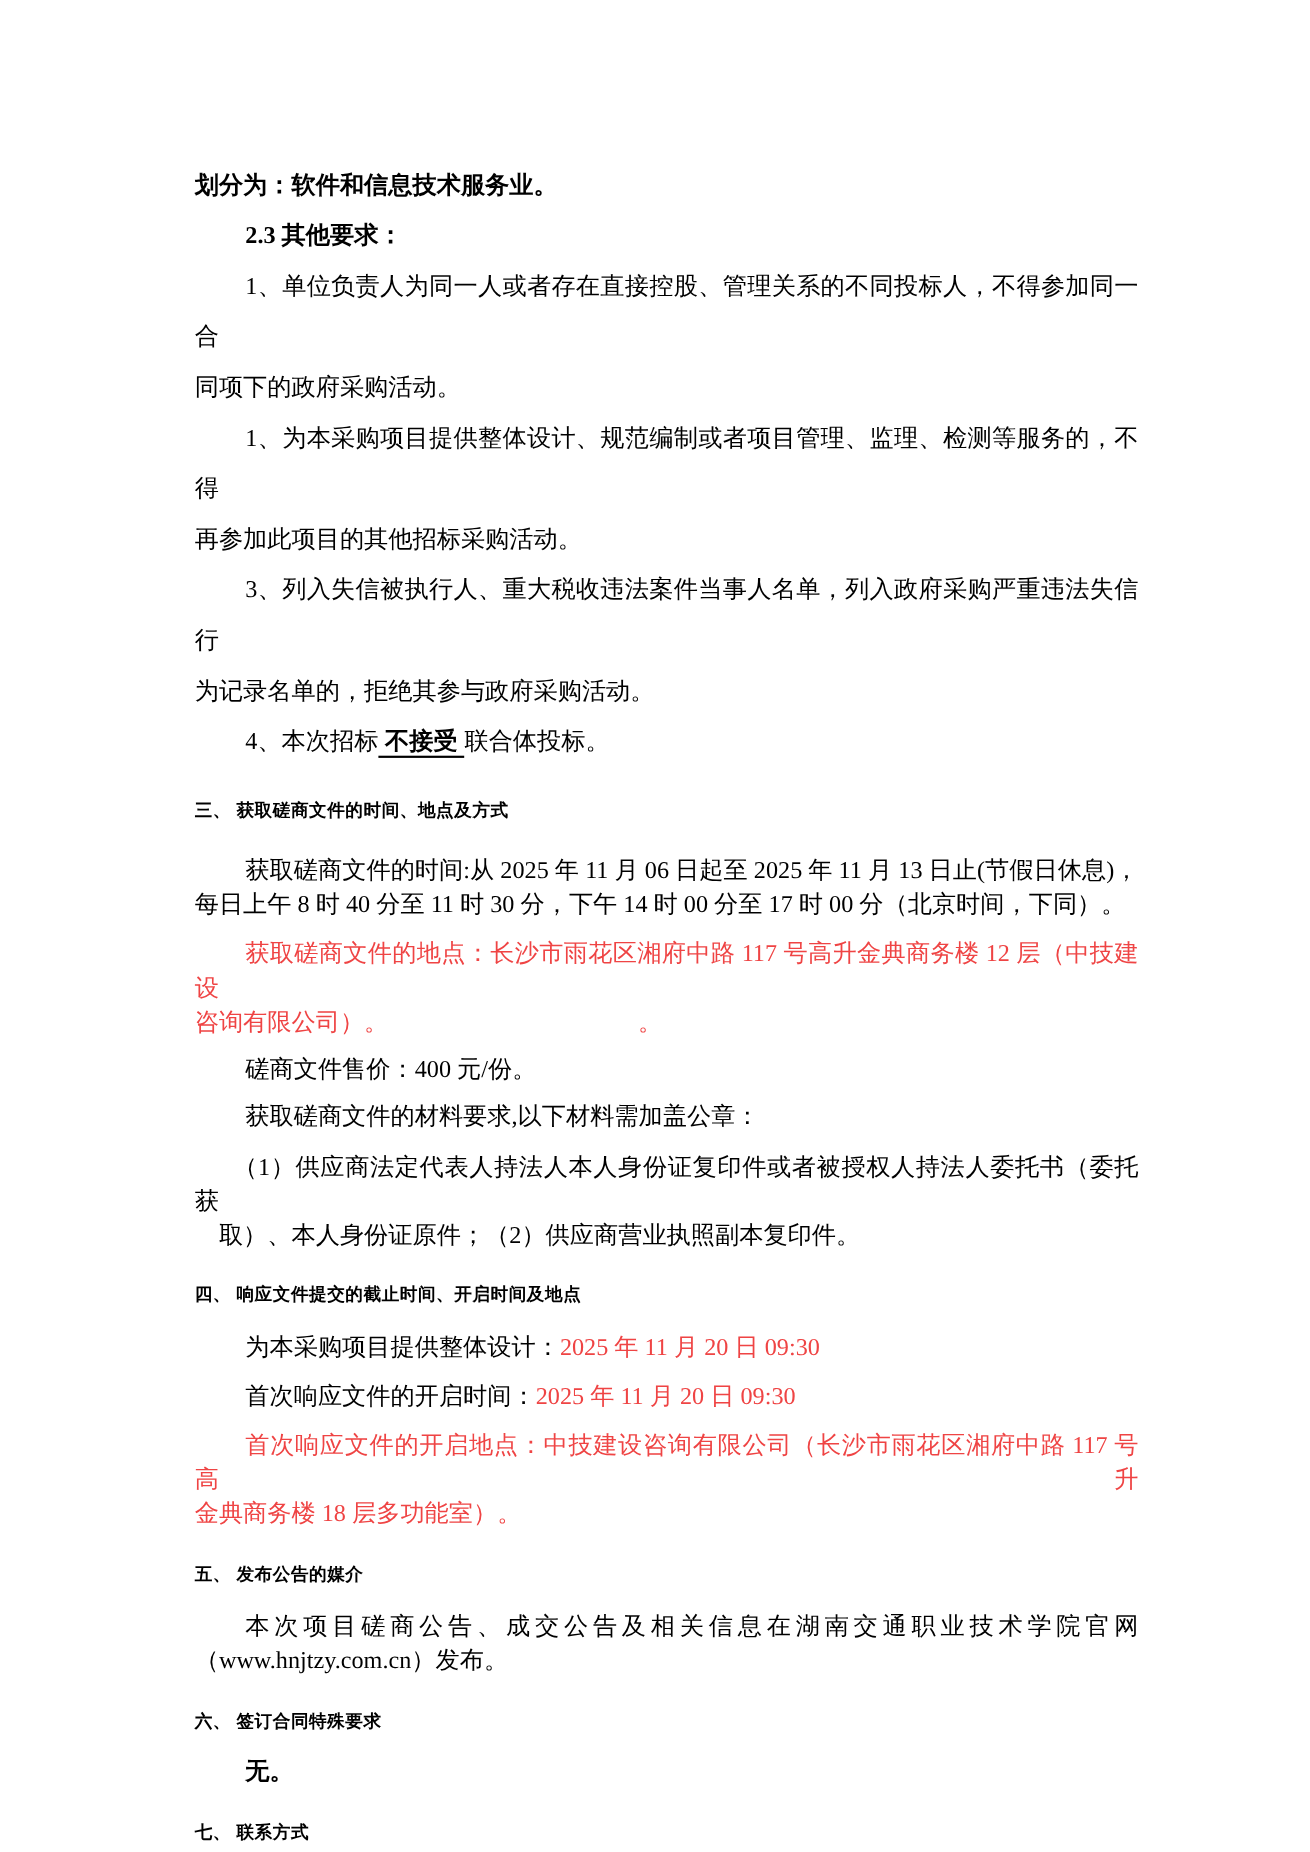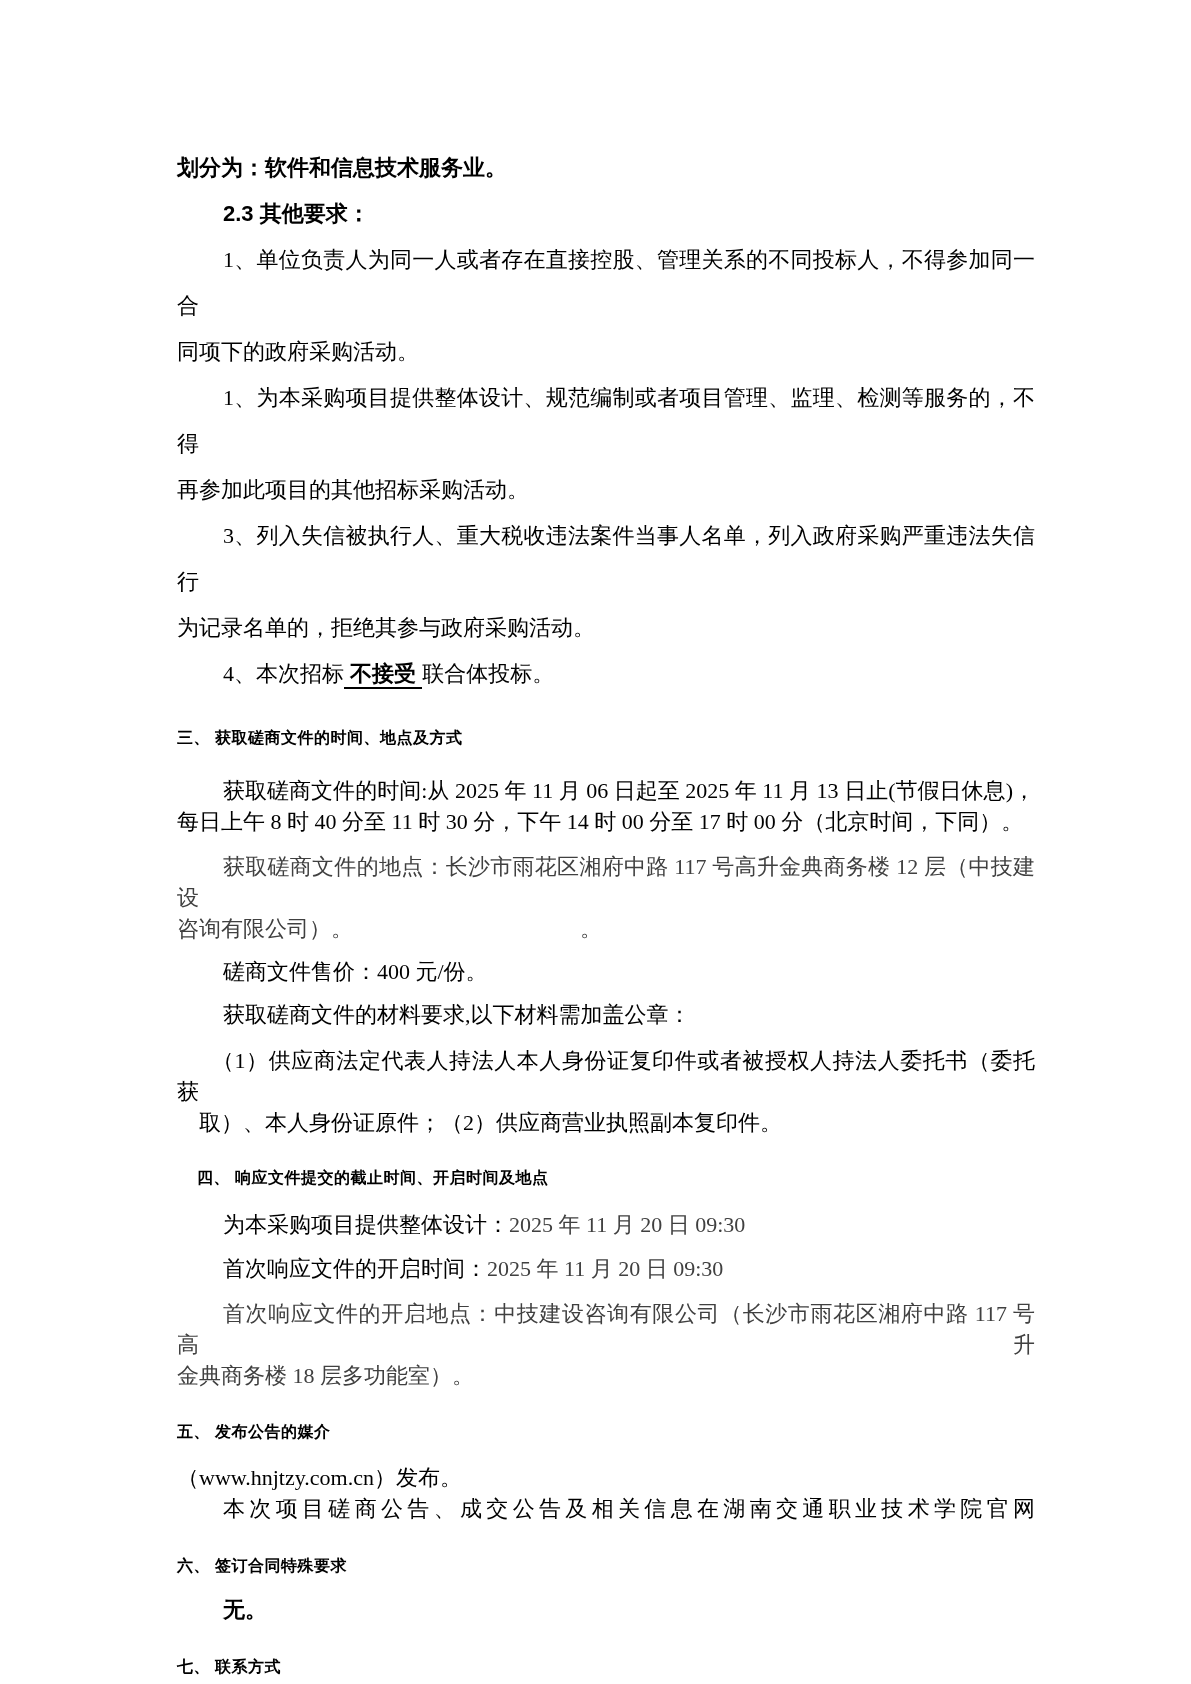--- a/index.html
+++ b/index.html
@@ -19,44 +19,44 @@
     left: 177px;
     top: 145px;
     width: 858px;
   }
   .line { line-height: 31px; }
   .lh46 { line-height: 46px; }
   .ind  { text-indent: 46px; }
   .ind-sm { text-indent: 35px; }
   .ml6  { margin-left: 22px; }
   .j    { text-align: justify; text-align-last: justify; }
-  .red  { color: #404040; }
+  .red  { color: #ef4444; }
   .bold-sans {
-    font-family: Liberation Sans, sans-serif;
+    font-family: Liberation Serif, serif;
     font-weight: bold;
   }
   .heading {
     font-family: "Liberation Sans", "DejaVu Sans", sans-serif;
     font-weight: bold;
     font-size: 16px;
     line-height: 30px;
     letter-spacing: 0.5px;
   }
   .uemph {
     font-family: "Liberation Sans", "DejaVu Sans", sans-serif;
     font-weight: bold;
     white-space: pre;
     border-bottom: 2px solid #000;
     padding-bottom: 1px;
   }
   .tail-period { margin-left: 227px; }
   
   .mt26 { margin-top: 26px; }
   .mt27 { margin-top: 27px; }
-  .mt25 { margin-top: 25px; margin-left: 20px; }
+  .mt25 { margin-top: 25px; }
   .mt22 { margin-top: 22px; }
   .mt16 { margin-top: 16px; }
   .mt15 { margin-top: 15px; }
   .mt14 { margin-top: 14px; }
   .mt13 { margin-top: 13px; }
   .mt12 { margin-top: 12px; }
 </style>
 </head>
 <body>
 
@@ -113,22 +113,22 @@
     </div>
 
     <div class="mt14 red">
       <div class="line ind j">首次响应文件的开启地点：中技建设咨询有限公司（长沙市雨花区湘府中路 117 号高升</div>
       <div class="line">金典商务楼 18 层多功能室）。</div>
     </div>
 
     <div class="heading mt26">五、 发布公告的媒介</div>
 
     <div class="mt15">
+      <div class="line ind j">本次项目磋商公告、成交公告及相关信息在湖南交通职业技术学院官网</div>
       <div class="line">（www.hnjtzy.com.cn）发布。</div>
-      <div class="line ind j">本次项目磋商公告、成交公告及相关信息在湖南交通职业技术学院官网</div>
     </div>
 
     <div class="heading mt27">六、 签订合同特殊要求</div>
 
     <div class="line ind mt13 bold-sans">无。</div>
 
     <div class="heading mt27">七、 联系方式</div>
 
   </div>
 </div>

